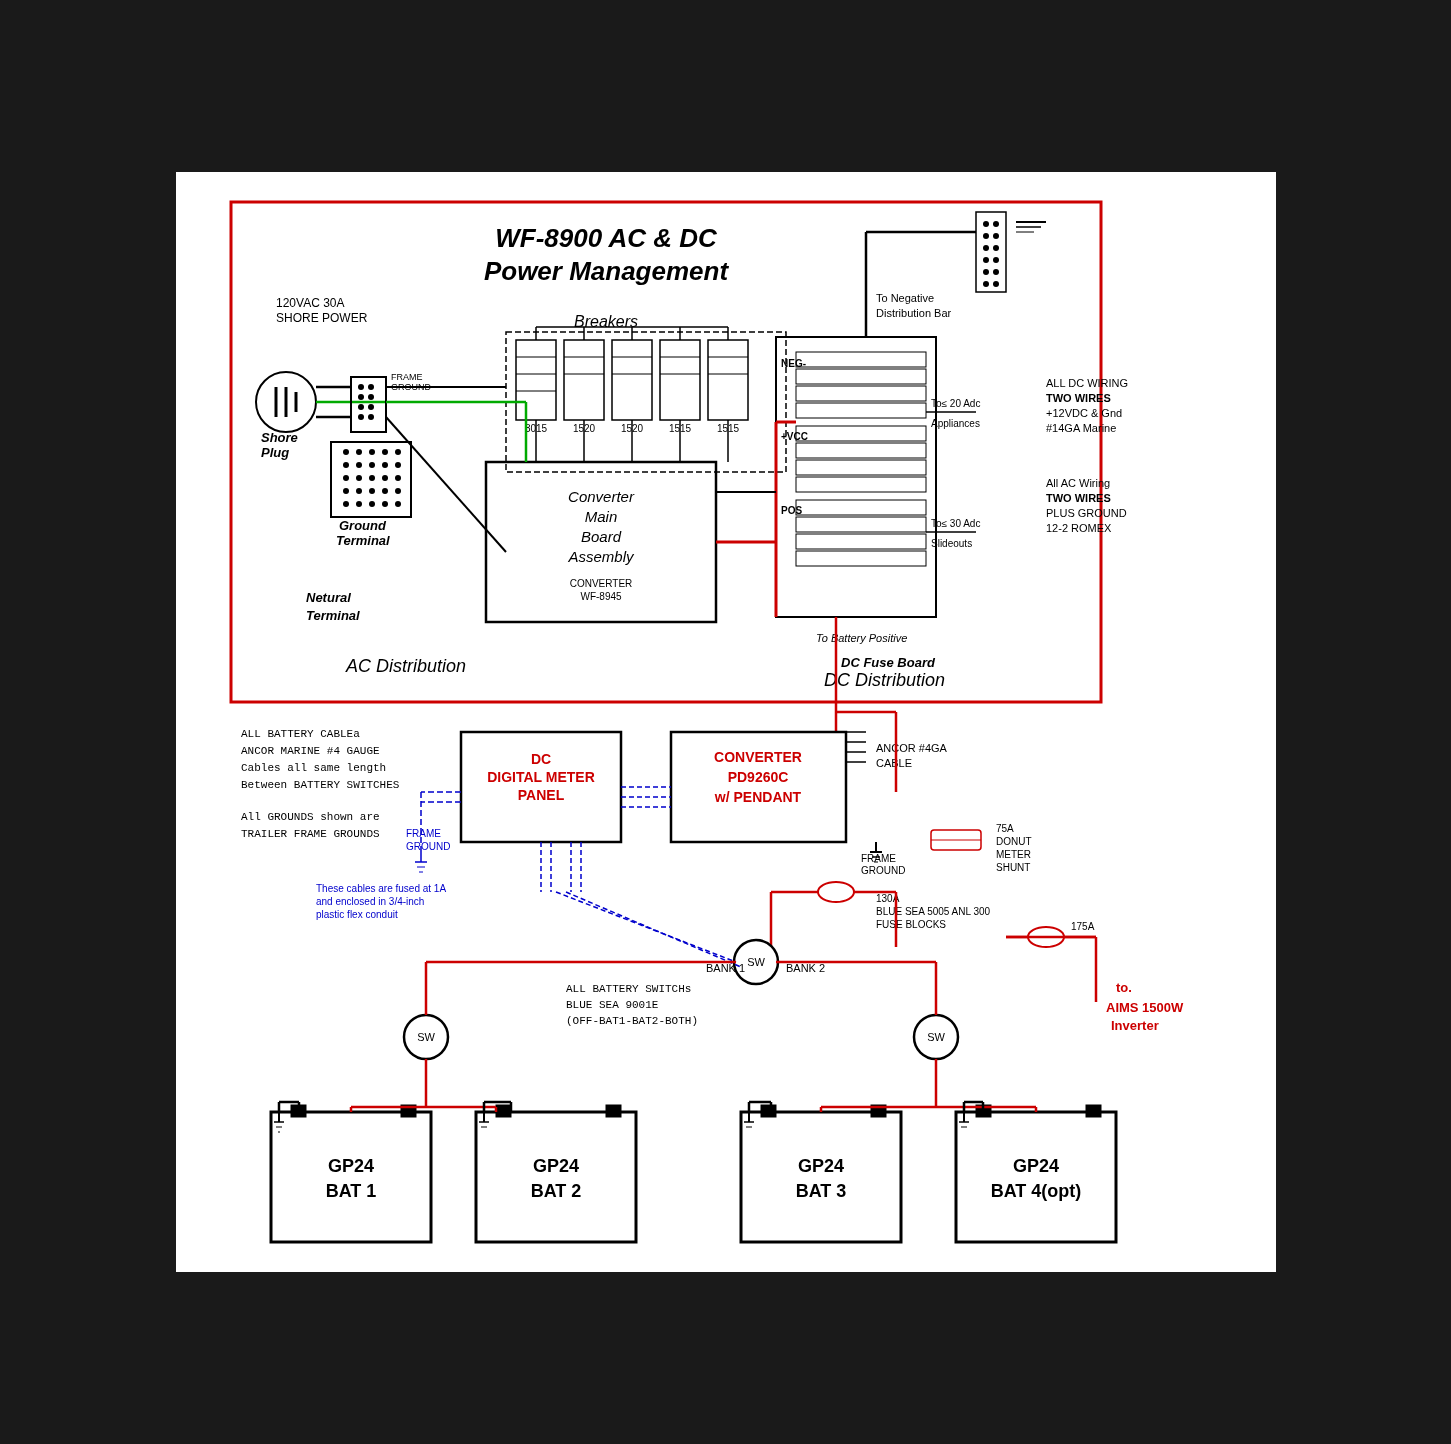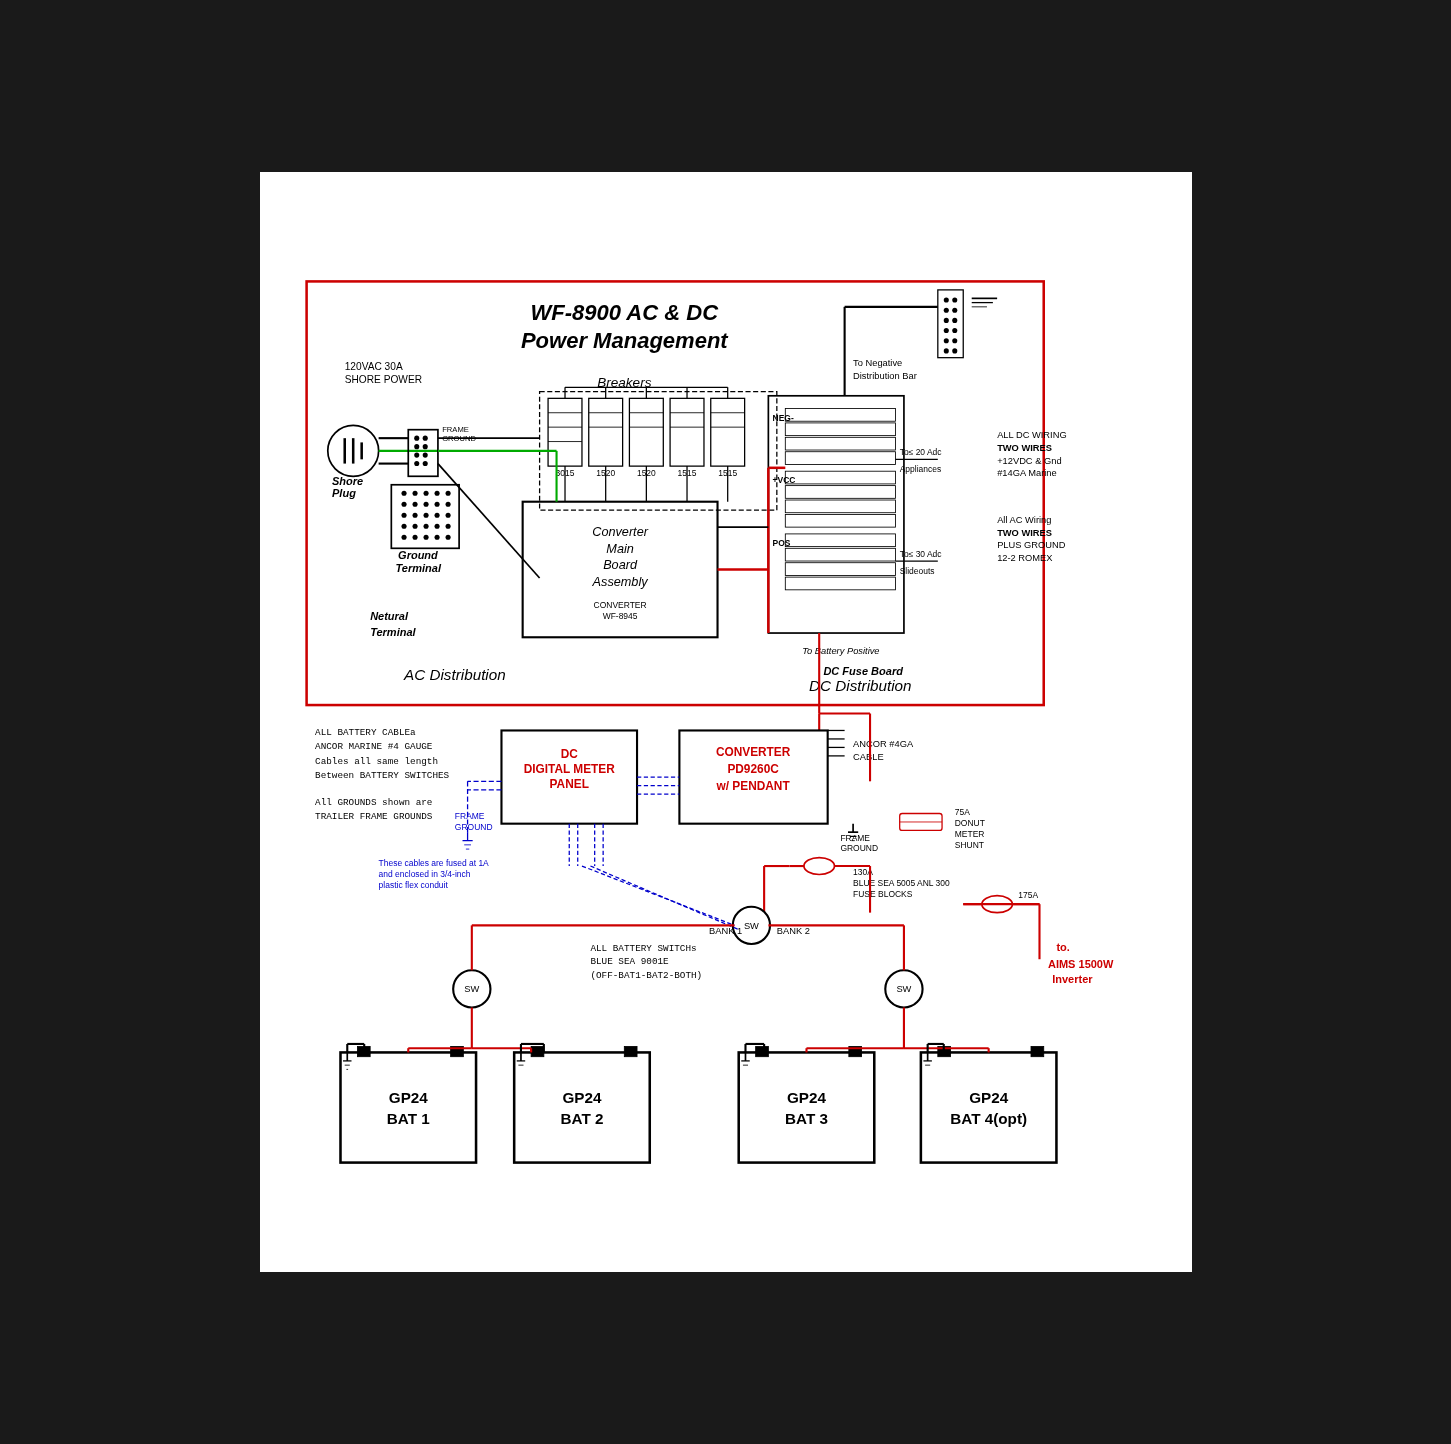--- a/index.html
+++ b/index.html
@@ -10,21 +10,21 @@
       align-items: center;
       min-height: 100vh;
       font-family: Arial, sans-serif;
     }
     .diagram-wrapper {
       background: #1a1a1a;
       padding: 20px;
     }
     .diagram-container {
       background: white;
-      width: 932px;
+      width: 1100px;
       height: 1100px;
       position: relative;
       overflow: hidden;
     }
     svg {
       position: absolute;
       top: 0; left: 0;
       width: 100%; height: 100%;
     }
   </style>

